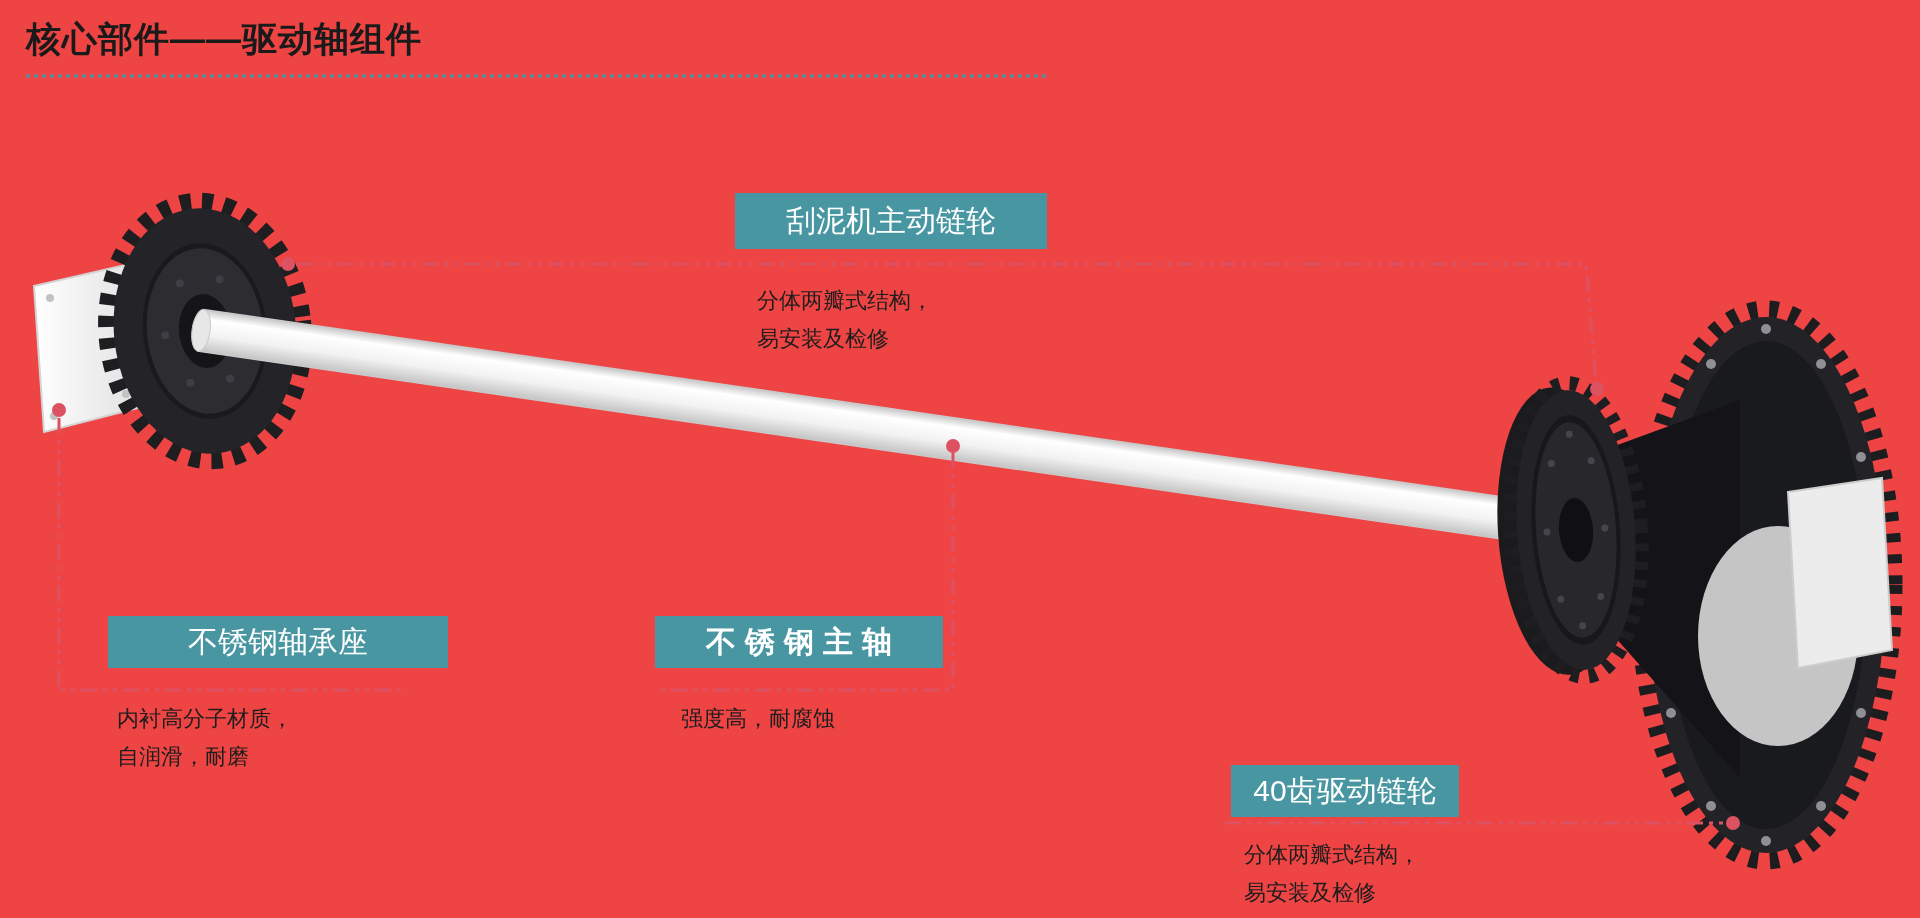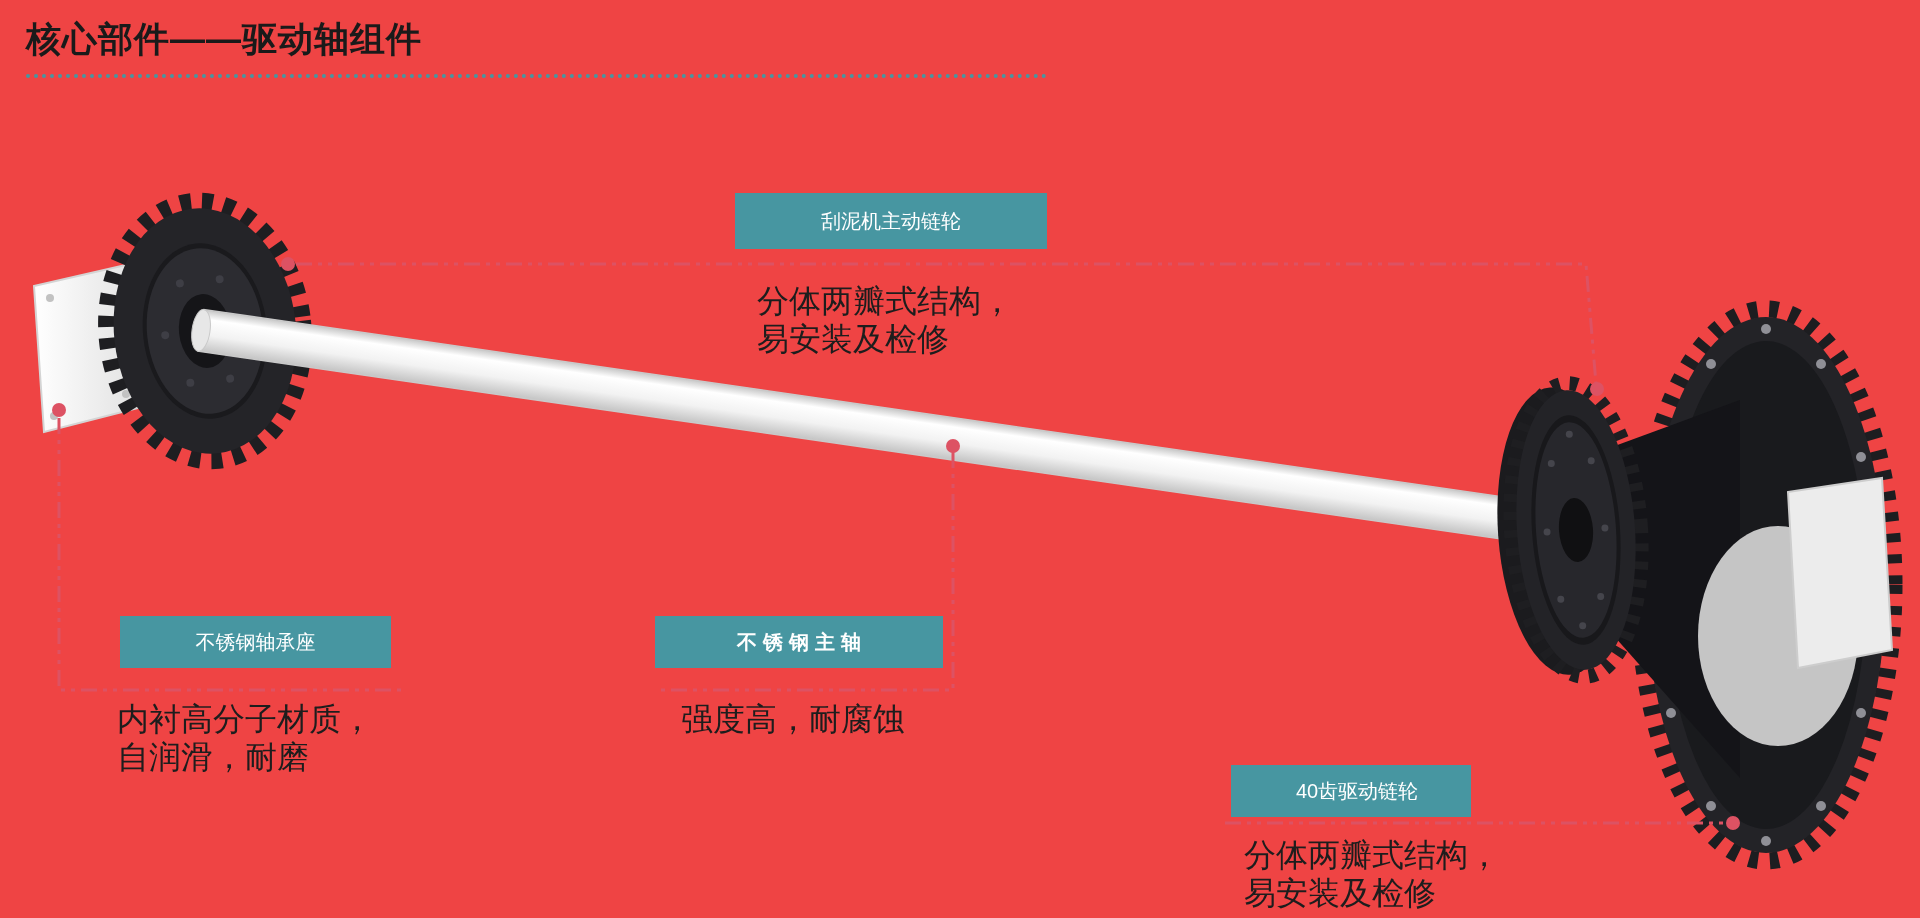--- a/index.html
+++ b/index.html
@@ -40,41 +40,41 @@
     height: 0;
     border-top: 4px dotted #4796a1;
   }
   .callout-label {
     position: absolute;
     background: #4796a1;
     color: #ffffff;
     display: flex;
     align-items: center;
     justify-content: center;
-    font-size: 20px;
+    font-size: 30px;
     font-weight: 500;
     white-space: nowrap;
     z-index: 2;
     text-align: center;
   }
   .callout-desc {
     position: absolute;
     color: #1d1d1d;
-    font-size: 32px;
+    font-size: 22px;
     line-height: 38px;
     white-space: pre-line;
     z-index: 2;
   }
   .lbl-drive-sprocket { left: 735px; top: 193px; width: 312px; height: 56px; }
   .dsc-drive-sprocket { left: 757px; top: 282px; }
-  .lbl-bearing-seat   { left: 120px; top: 616px; width: 271px; height: 52px; }
+  .lbl-bearing-seat   { left: 108px; top: 616px; width: 340px; height: 52px; }
   .dsc-bearing-seat   { left: 117px; top: 700px; }
   .lbl-main-shaft     { left: 655px; top: 616px; width: 288px; height: 52px; letter-spacing: 0.3em; text-indent: 0.3em; font-weight: bold; }
   .dsc-main-shaft     { left: 681px; top: 700px; font-family: Liberation Serif, serif; }
-  .lbl-chain-wheel    { left: 1231px; top: 765px; width: 228px; height: 52px; padding-left: 12px; }
+  .lbl-chain-wheel    { left: 1231px; top: 765px; width: 228px; height: 52px; }
   .dsc-chain-wheel    { left: 1244px; top: 836px; }
 </style>
 </head>
 <body>
 
 <div class="stage">
 
   <h1 class="page-title">核心部件——驱动轴组件</h1>
   <div class="title-underline"></div>
 

